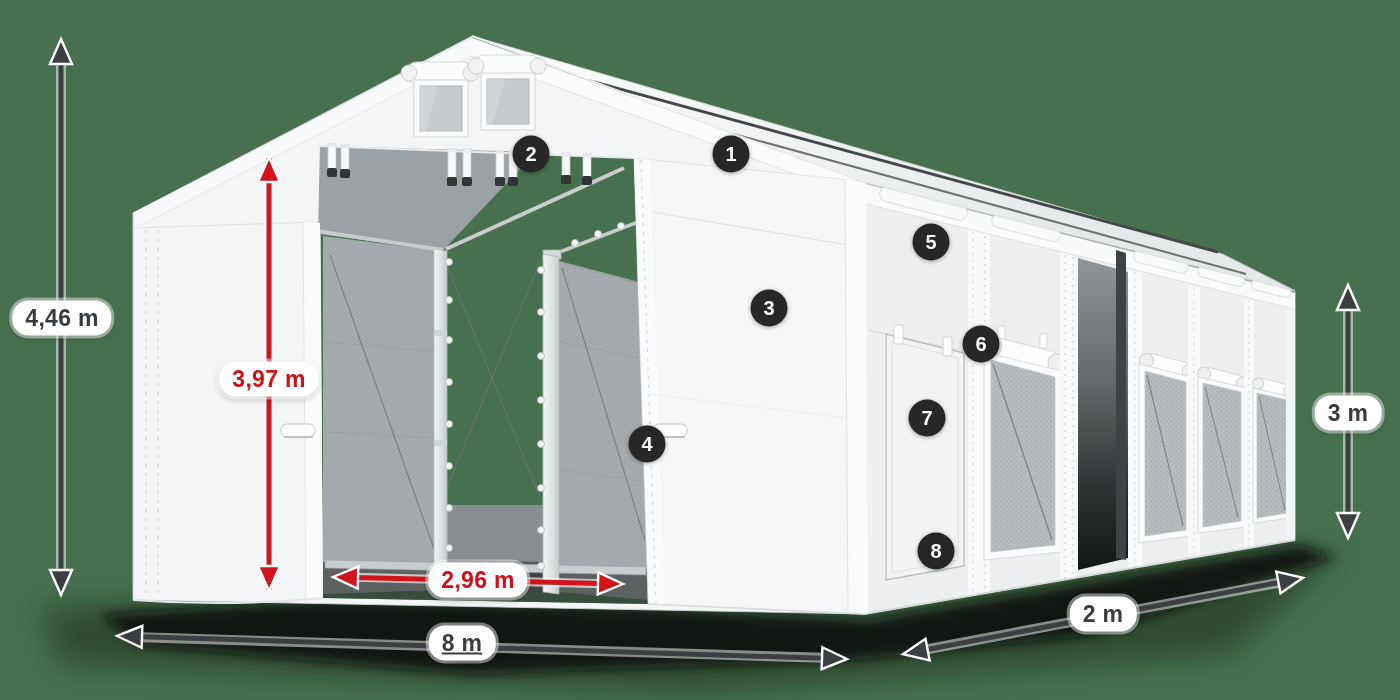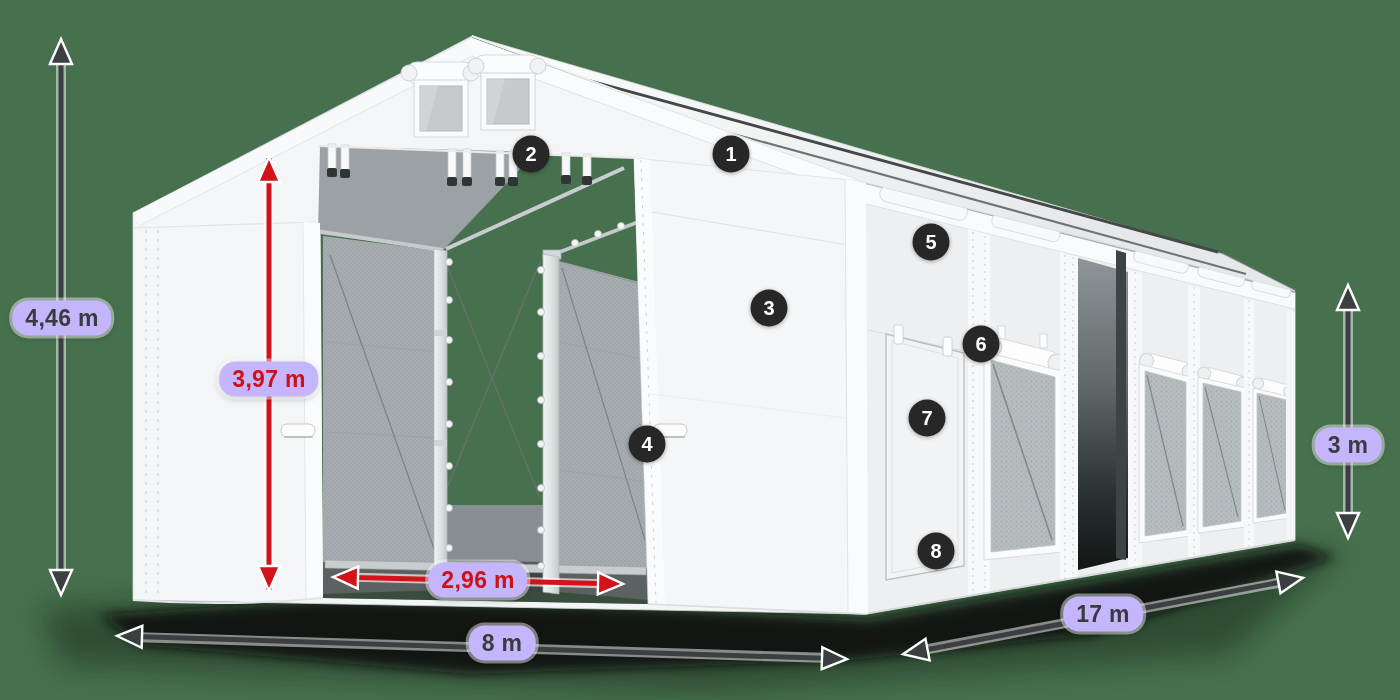--- a/index.html
+++ b/index.html
@@ -5,21 +5,21 @@
   html,body{margin:0;padding:0;}
   body{
     width:1400px;height:700px;overflow:hidden;
     background:#47714E;
     font-family:"Liberation Sans", sans-serif;
   }
   .stage{position:relative;width:1400px;height:700px;}
   .stage svg{position:absolute;left:0;top:0;}
   .dim-label{
     position:absolute;transform:translate(-50%,-50%);
-    background:#c4b5fd;border-radius:16px;
+    background:#ffffff;border-radius:16px;
     padding:4px 13px;font-weight:bold;font-size:23px;letter-spacing:.3px;
     color:#393c3f;white-space:nowrap;
     box-shadow:0 0 0 3px rgba(255,255,255,.45), 0 2px 7px rgba(0,0,0,.28);
     z-index:5;
   }
   .dim-label.red{color:#ce1017;}
   .marker{
     position:absolute;transform:translate(-50%,-50%);
     width:37px;height:37px;border-radius:50%;
     background:#272727;color:#ffffff;
@@ -347,23 +347,23 @@
   </g>
   <g>
     <line x1="1348" y1="298" x2="1348" y2="525" stroke="#ffffff" stroke-width="10" opacity="0.5" stroke-linecap="round"></line>
     <line x1="1348" y1="286" x2="1348" y2="537" stroke="#3b3f42" stroke-width="5" marker-start="url(#ahD)" marker-end="url(#ahD)"></line>
   </g>
 </svg>
 
 <div class="dim-label" style="left:62px;top:318px;">4,46 m</div>
 <div class="dim-label red" style="left:269px;top:379px;">3,97 m</div>
 <div class="dim-label red" style="left:478px;top:580px;">2,96 m</div>
-<div class="dim-label" style="left:502px;top:643px;">8 m</div>
-<div class="dim-label" style="left:1103px;top:614px;">17 m</div>
-<div class="dim-label" style="left:1348px;top:413px;margin-top:32px;">3 m</div>
+<div class="dim-label" style="left:462px;top:643px;text-decoration:underline;">8 m</div>
+<div class="dim-label" style="left:1103px;top:614px;">2 m</div>
+<div class="dim-label" style="left:1348px;top:413px;">3 m</div>
 
 <div class="marker" style="left:731px;top:154px;">1</div>
 <div class="marker" style="left:531px;top:154px;">2</div>
 <div class="marker" style="left:769px;top:308px;">3</div>
 <div class="marker" style="left:647px;top:444px;">4</div>
 <div class="marker" style="left:931px;top:242px;">5</div>
 <div class="marker" style="left:981px;top:344px;">6</div>
 <div class="marker" style="left:927px;top:418px;">7</div>
 <div class="marker" style="left:936px;top:551px;">8</div>
 

